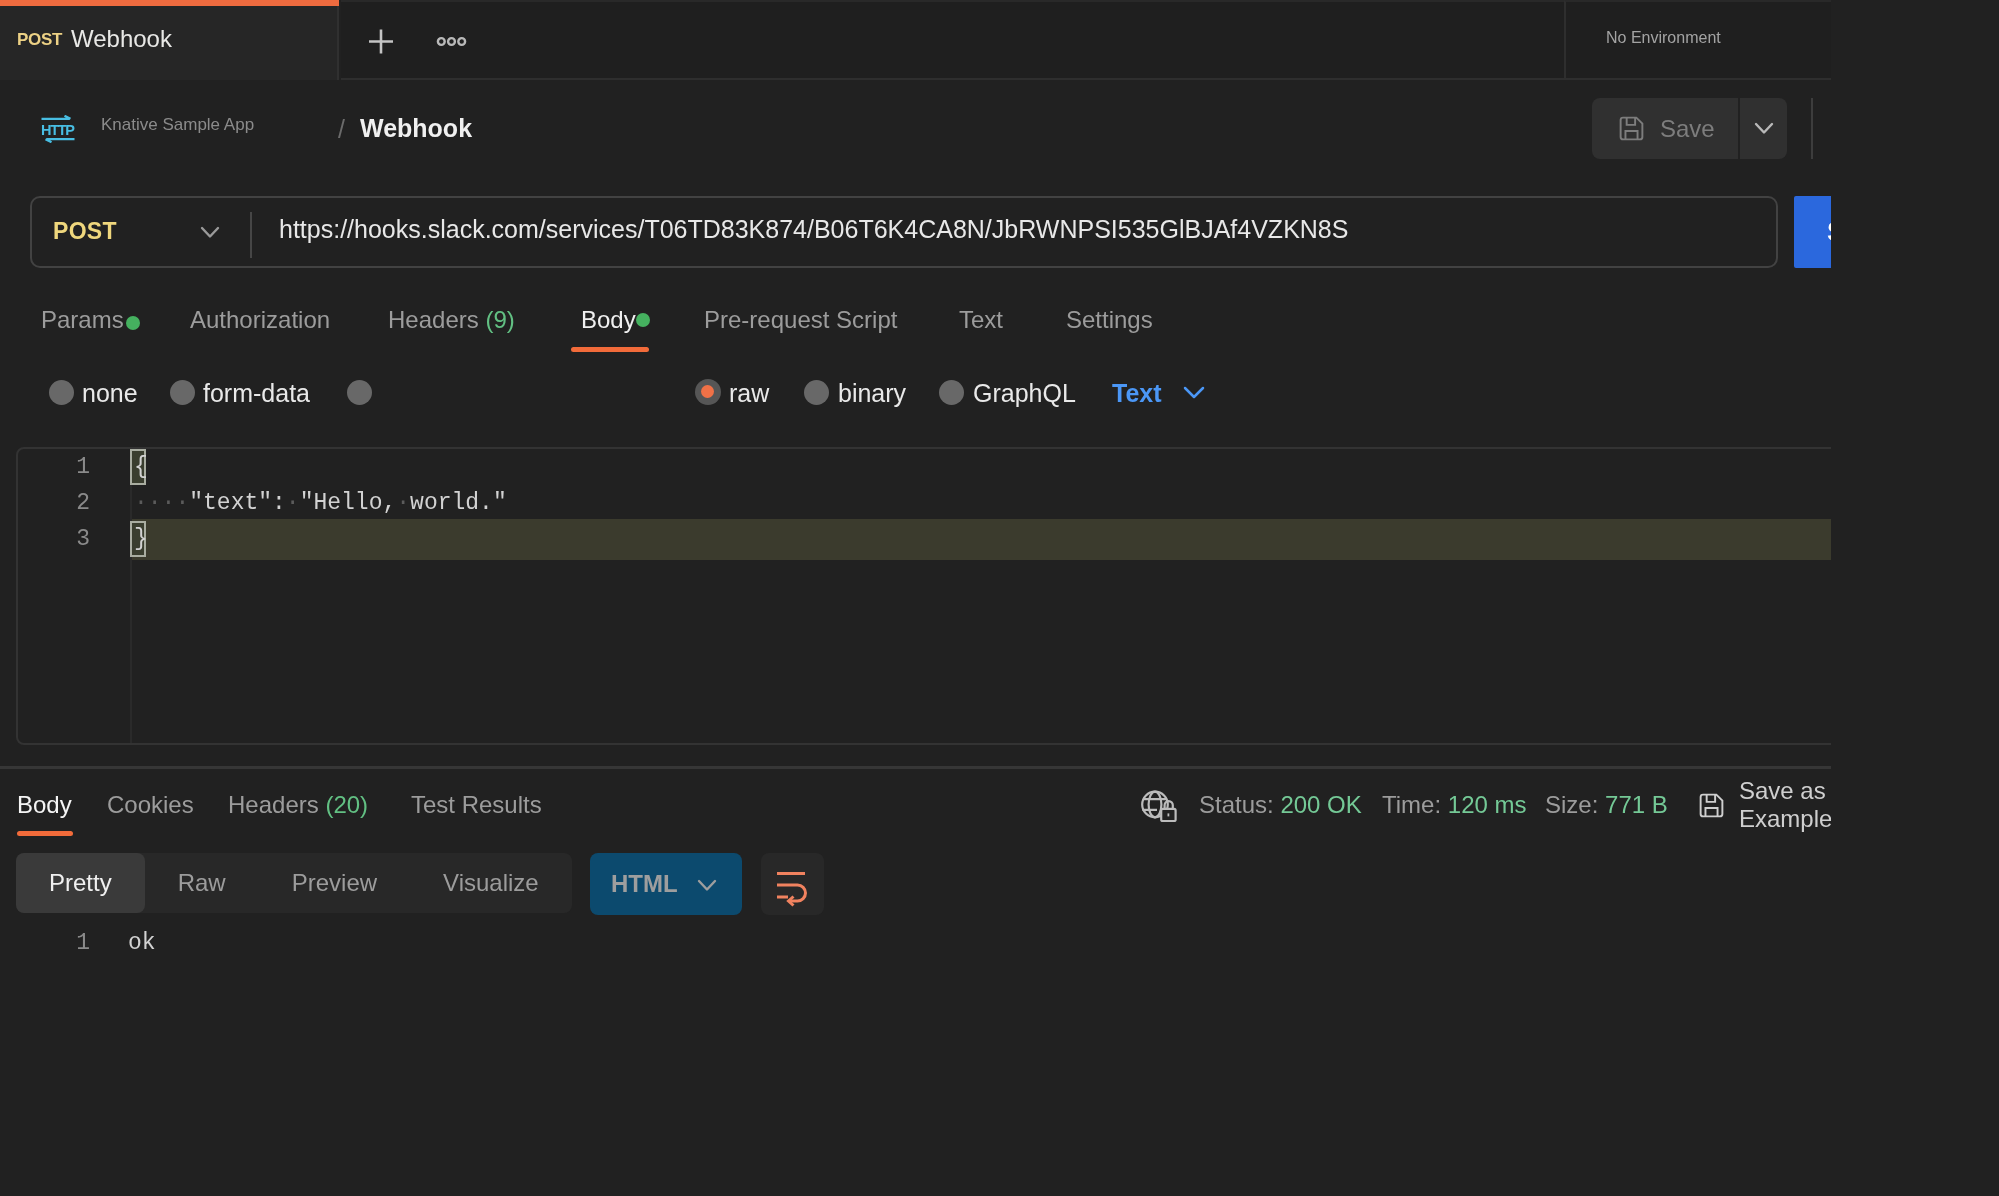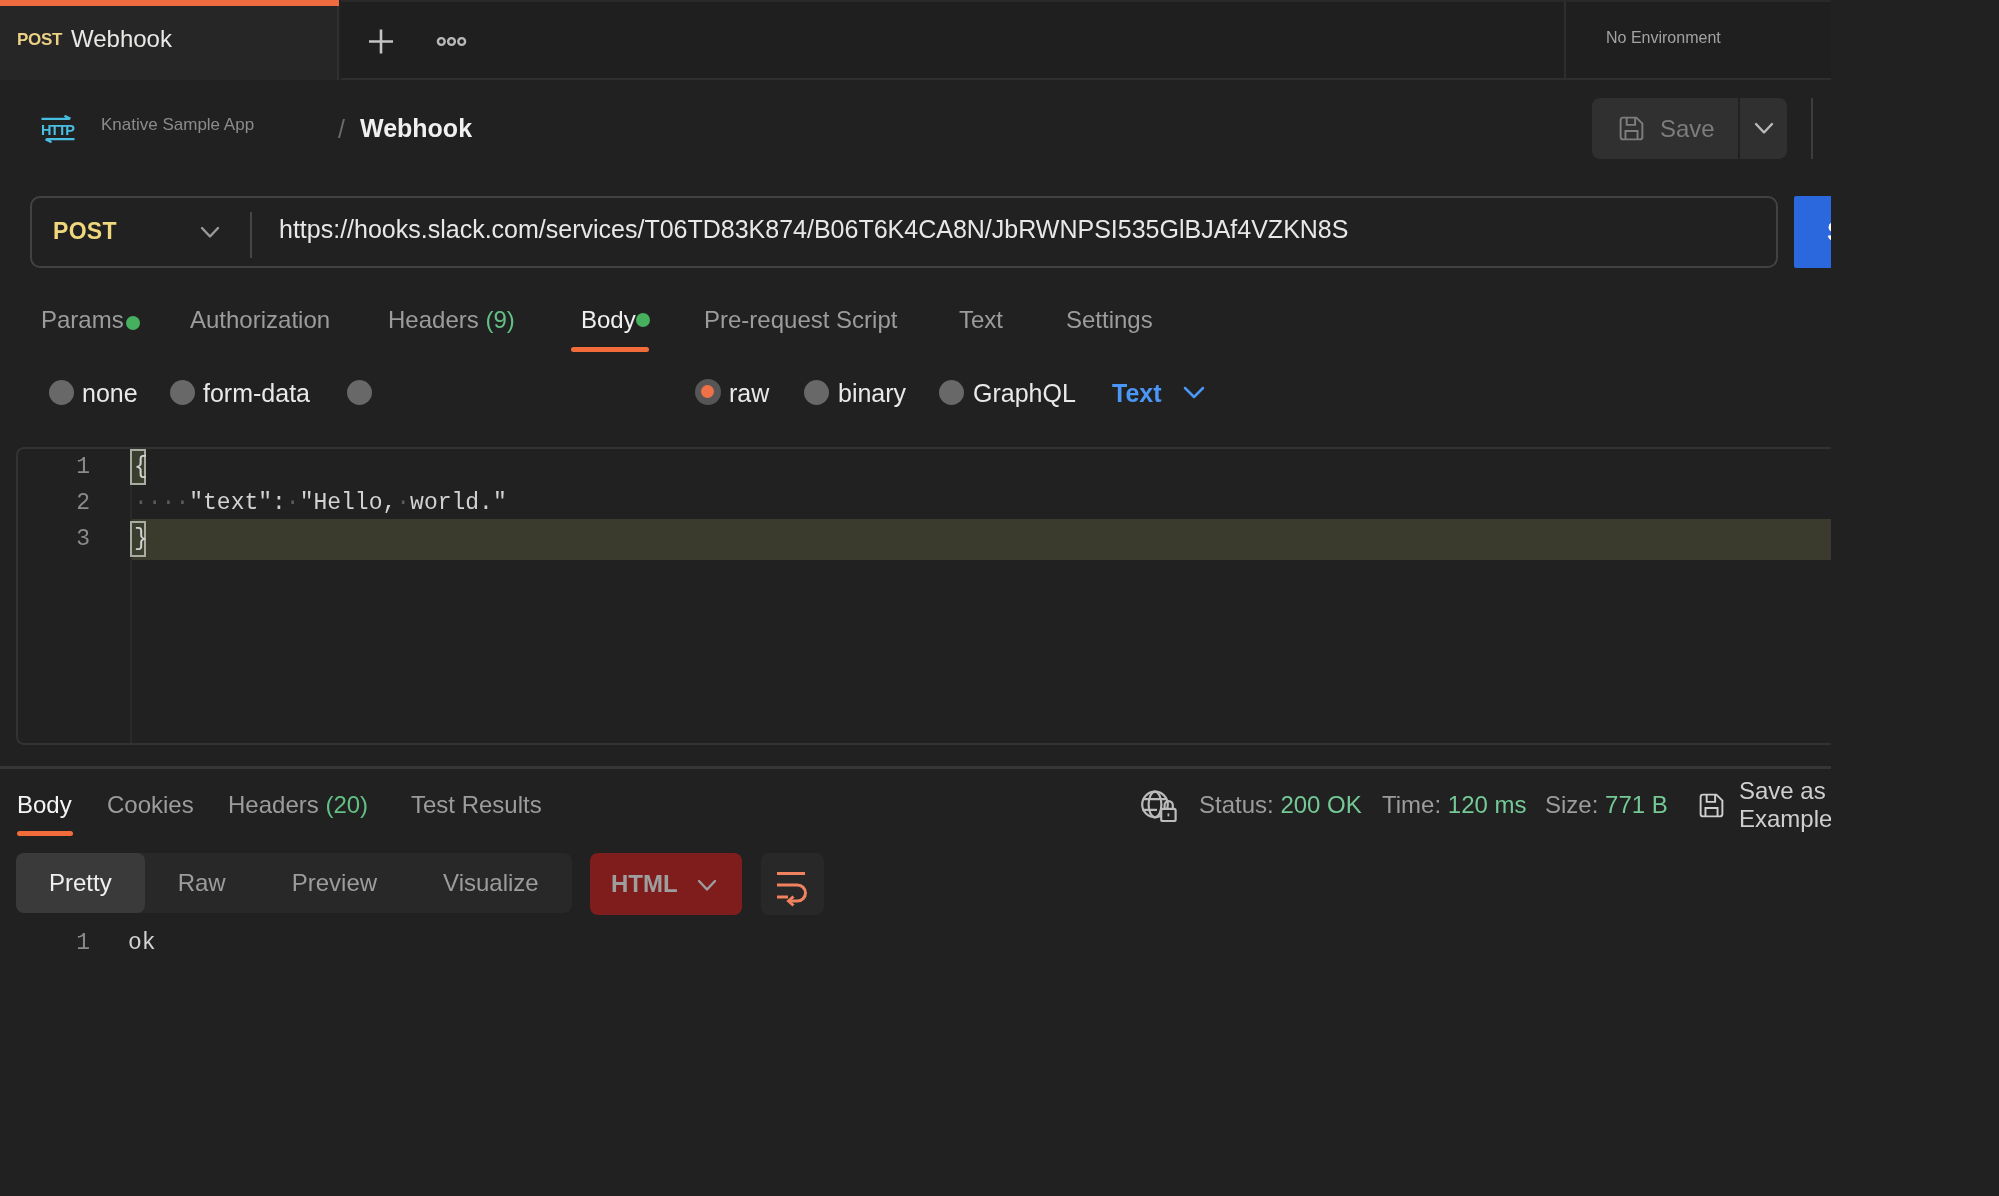--- a/index.html
+++ b/index.html
@@ -64,21 +64,21 @@
   
   .rpt { position:absolute; top:781px; height:48px; display:flex; align-items:center; color:#9c9c9c; }
   .underline-rbody { position:absolute; left:17px; top:831px; width:56px; height:5px; background:#f26b3a; border-radius:2.5px; }
   .statusrow { position:absolute; top:781px; height:48px; display:flex; align-items:center; color:#9c9c9c; }
   .grv { color:#74c996; }
 
   
   .rgroup { position:absolute; left:16px; top:853px; height:60px; background:#282828; border-radius:8px; display:flex; align-items:center; color:#9c9c9c; }
   .rseg { padding:0 33px; height:60px; display:flex; align-items:center; }
   .rseg.active { background:#3a3a3a; border-radius:8px; color:#f0f0f0; }
-  .htmlbtn { position:absolute; left:590px; top:853px; width:152px; height:62px; background:#7f1d1d; border-radius:8px; color:#9e9e9e; font-weight:bold; }
+  .htmlbtn { position:absolute; left:590px; top:853px; width:152px; height:62px; background:#0c4a6e; border-radius:8px; color:#9e9e9e; font-weight:bold; }
   .wrapbtn { position:absolute; left:761px; top:853px; width:63px; height:62px; background:#282828; border-radius:8px; }
 
   
   .respline { position:absolute; left:0; top:925px; width:1900px; height:36px; font-family:"Liberation Mono", monospace; font-size:23px; }
   .respline .num { position:absolute; left:16px; width:74px; text-align:right; color:#8a8a8a; line-height:36px; }
   .respline .code { position:absolute; left:128px; color:#d2d2d2; line-height:36px; }
   .scrolltrack { position:absolute; left:1963px; top:924px; width:28px; height:272px; border-top:2px solid #323232; border-left:2px solid #323232; border-right:2px solid #323232; }
   svg { display:block; }
 </style>
 </head>

